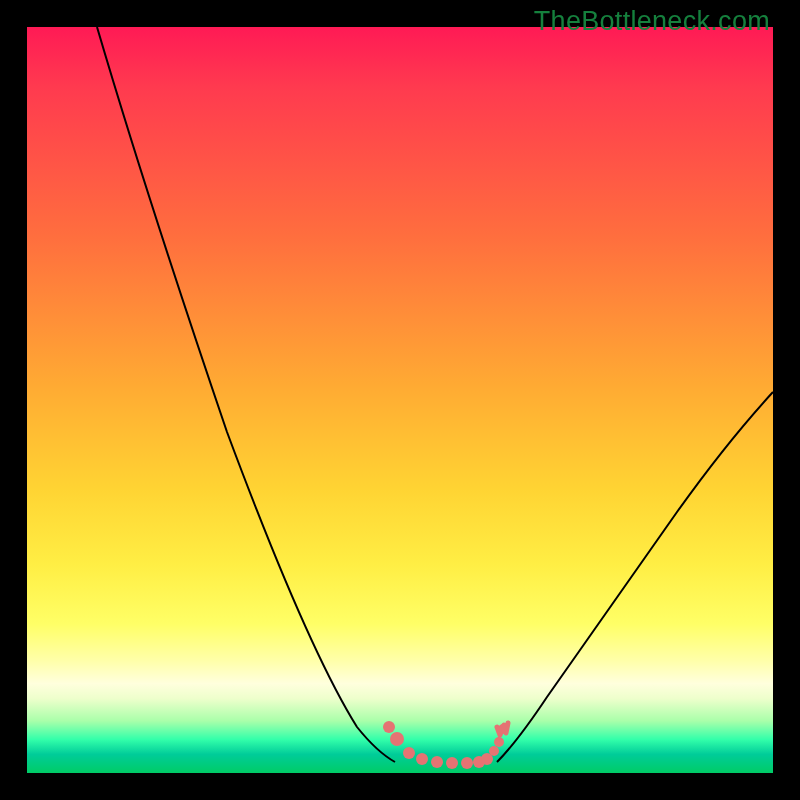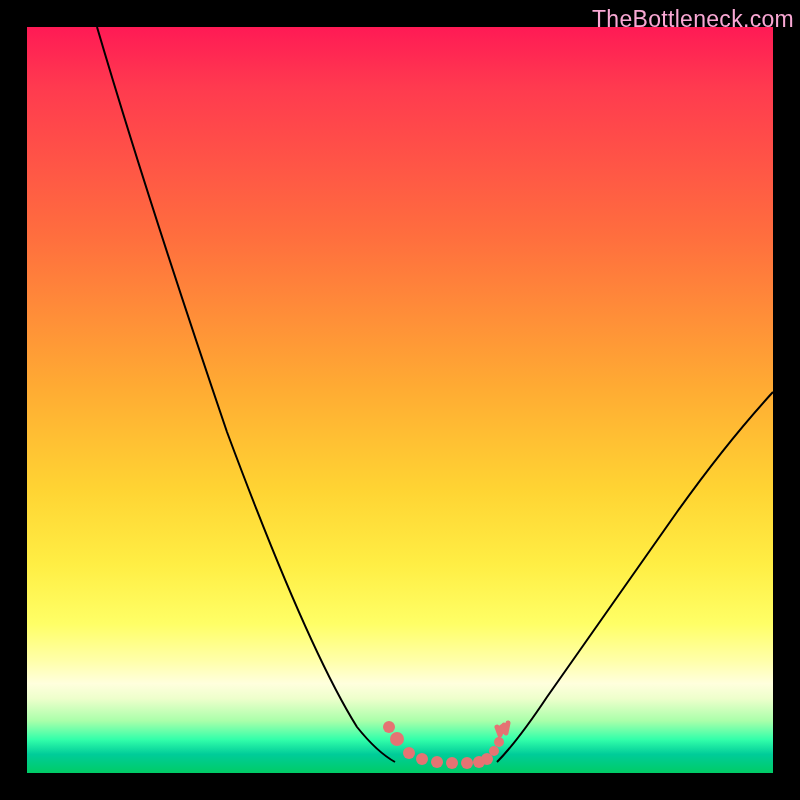--- a/index.html
+++ b/index.html
@@ -29,23 +29,23 @@
       #ffffdd 88%,
       #eeffcc 90%,
       #aaffaa 93%,
       #33ffaa 95.5%,
       #00cc99 97.5%,
       #00cc66 100%);
   }
   .watermark {
     position: absolute;
     top: 6px;
-    right: 6px;
-    color: #f9a8d4;
-    font-size: 23px;
+    right: 30px;
+    color: #15803d;
+    font-size: 27px;
     letter-spacing: 0.3px;
     font-family: Arial, Helvetica, sans-serif;
   }
   svg.curve {
     position: absolute;
     left: 0;
     top: 0;
     width: 746px;
     height: 746px;
   }

